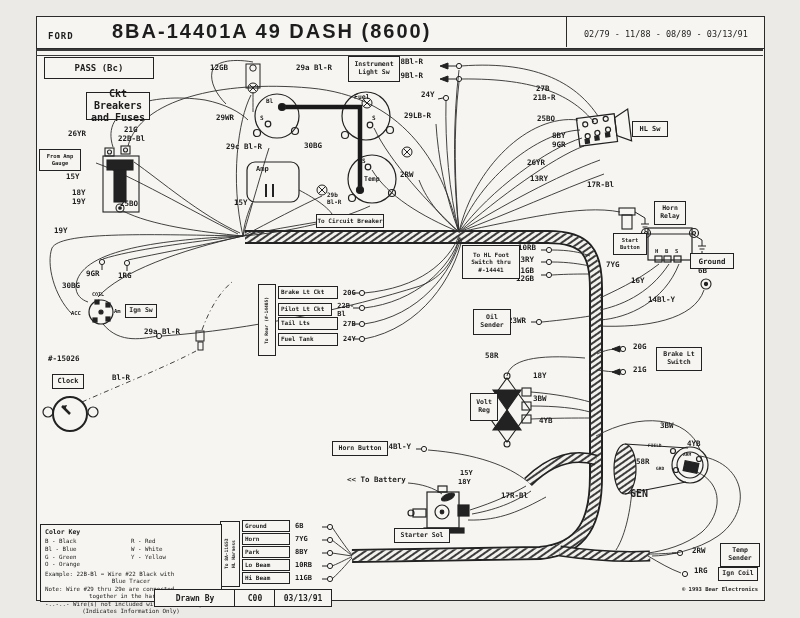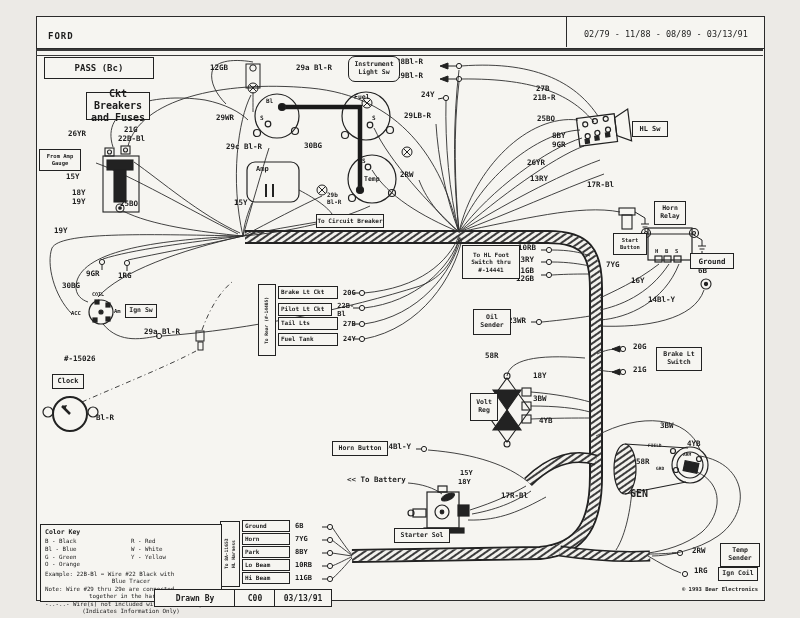--- a/index.html
+++ b/index.html
@@ -342,20 +342,21 @@
       <circle cx="680" cy="553" r="2.6"></circle>
         <path d="M672,553 L677,553"></path>
       <circle cx="685" cy="574" r="2.6"></circle>
     </g>
   </svg>
 
   <div class="titleband"></div>
   <div class="rule"></div>
   <div class="datediv"></div>
   <div class="brand">FORD</div>
+  <div class="title">8BA-14401A  49 DASH  (8600)</div>
   <div class="dates">02/79 - 11/88 - 08/89 - 03/13/91</div>
 
   <div class="tbl">
     <div class="vlabel" style="left:258px;top:284px;width:16px;height:70px;">To Rear (#-14405)</div>
     <div id="to-rear-rows">
         <div class="trow" style="left: 278px; top: 286px;">
           <span class="tcell" style="width: 54px; height: 9px;">Brake Lt Ckt</span>
           <span class="twire">20G</span>
         </div>
         <div class="trow" style="left: 278px; top: 301.5px;">
@@ -454,22 +455,22 @@
       <div class="wl" style="left: 226px; top: 143px;">29c Bl-R</div>
       <div class="wl" style="left: 304px; top: 142px;">30BG</div>
       <div class="wl" style="left: 327px; top: 192px; font-size: 6px;">29b
 Bl-R</div>
       <div class="wl" style="left: 234px; top: 199px;">15Y</div>
       <div class="wl" style="left: 400px; top: 171px;">2RW</div>
       <div class="wl" style="left: 86px; top: 270px;">9GR</div>
       <div class="wl" style="left: 118px; top: 272px;">1RG</div>
       <div class="wl" style="left: 62px; top: 282px;">30BG</div>
       <div class="wl" style="left: 144px; top: 328px;">29a Bl-R</div>
-      <div class="wl" style="left: 64px; top: 355px;">#-15026</div>
-      <div class="wl" style="left: 96px; top: 374px; margin-top: 40px;">Bl-R</div>
+      <div class="wl" style="left: 48px; top: 355px;">#-15026</div>
+      <div class="wl" style="left: 112px; top: 374px;">Bl-R</div>
       <div class="wl" style="left: 518px; top: 244px;">10RB</div>
       <div class="wl" style="left: 516px; top: 256px;">13RY</div>
       <div class="wl" style="left: 516px; top: 267px;">11GB</div>
       <div class="wl" style="left: 516px; top: 275px;">12GB</div>
       <div class="wl" style="left: 606px; top: 261px;">7YG</div>
       <div class="wl" style="left: 631px; top: 277px;">16Y</div>
       <div class="wl" style="left: 648px; top: 296px;">14Bl-Y</div>
       <div class="wl" style="left: 698px; top: 267px;">6B</div>
       <div class="wl" style="left: 508px; top: 317px;">23WR</div>
       <div class="wl" style="left: 633px; top: 343px;">20G</div>
@@ -504,21 +505,21 @@
       <div class="wl" style="left: 630px; top: 472px; font-size: 10px; margin-top: 16px;">GEN</div>
       <div class="wl" style="left: 648px; top: 444px; font-size: 4.5px;">FIELD</div>
       <div class="wl" style="left: 683px; top: 453px; font-size: 4.5px;">ARM</div>
       <div class="wl" style="left: 656px; top: 467px; font-size: 4.5px;">GRD</div>
       <div class="wl" style="left: 682px; top: 586px; font-size: 5.5px;">© 1993 Bear Electronics</div>
       <div class="bl" style="left: 44px; top: 57px; width: 108px; height: 20px; font-size: 9px;">PASS (Bc)</div>
       <div class="bl" style="left: 86px; top: 92px; width: 62px; height: 26px; font-size: 10px;">Ckt Breakers
 and Fuses</div>
       <div class="bl" style="left: 39px; top: 149px; width: 40px; height: 20px; font-size: 5.5px;">From Amp
 Gauge</div>
-      <div class="bl" style="left: 348px; top: 56px; width: 50px; height: 24px; font-size: 6.5px; border-radius: 7px;">Instrument
+      <div class="bl" style="left: 348px; top: 56px; width: 50px; height: 24px; font-size: 6.5px;">Instrument
 Light Sw</div>
       <div class="bl" style="left: 316px; top: 214px; width: 66px; height: 12px; font-size: 6px;">To Circuit Breaker</div>
       <div class="bl" style="left: 125px; top: 304px; width: 30px; height: 12px; font-size: 6.5px;">Ign Sw</div>
       <div class="bl" style="left: 52px; top: 374px; width: 30px; height: 13px; font-size: 7px;">Clock</div>
       <div class="bl" style="left: 632px; top: 121px; width: 34px; height: 14px; font-size: 7px;">HL Sw</div>
       <div class="bl" style="left: 654px; top: 201px; width: 30px; height: 22px; font-size: 6.5px;">Horn
 Relay</div>
       <div class="bl" style="left: 613px; top: 233px; width: 32px; height: 20px; font-size: 5.5px;">Start
 Button</div>
       <div class="bl" style="left: 690px; top: 253px; width: 42px; height: 14px; font-size: 7.5px;">Ground</div>

